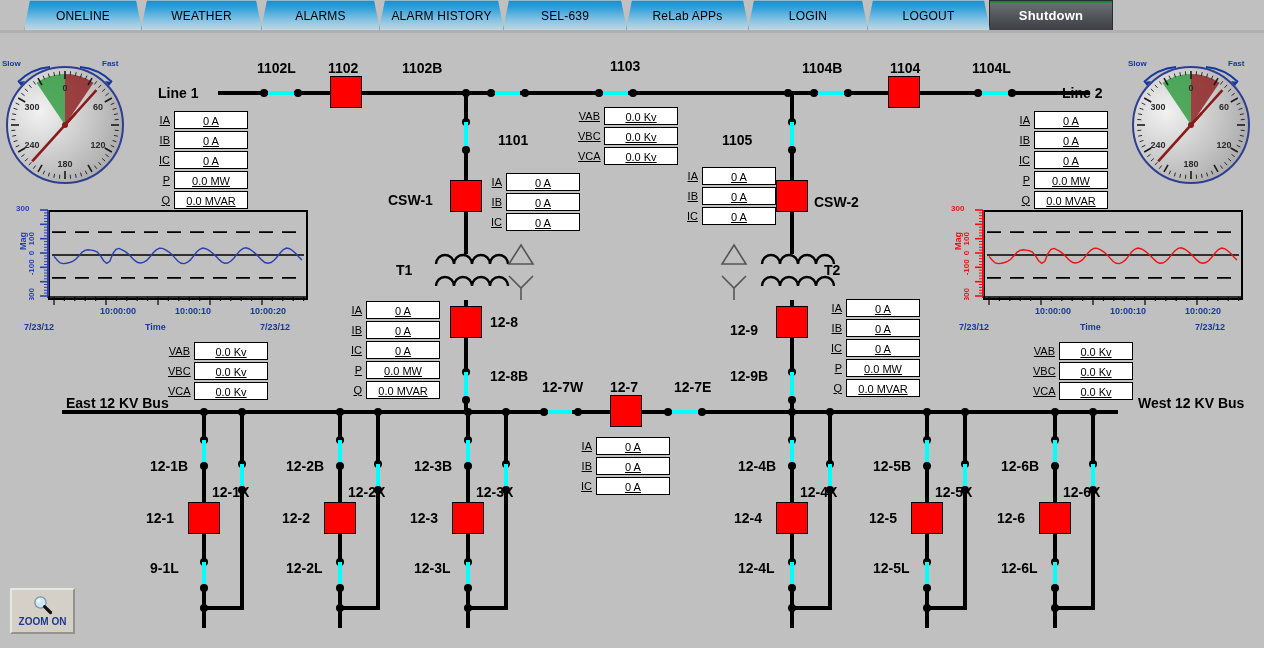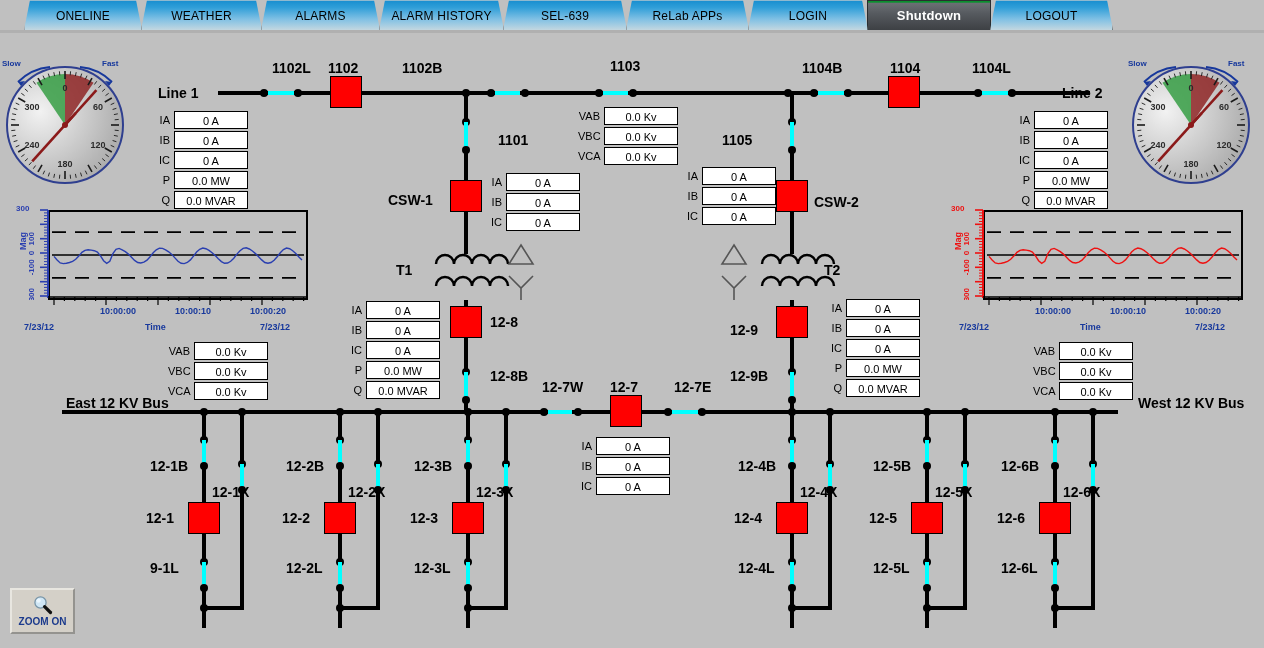--- a/index.html
+++ b/index.html
@@ -52,21 +52,21 @@
   .wire{position:absolute;background:#000;}
   .wh{height:4px;}
   .wv{width:4px;}
   .cyan{position:absolute;background:#00ffff;}
   .node{position:absolute;width:8px;height:8px;border-radius:50%;background:#000;}
   .brk{position:absolute;background:#ff0000;border:1px solid #000;box-sizing:border-box;}
   .lbl{position:absolute;font-size:11px;font-weight:bold;color:#000;white-space:nowrap;}
   .lbl.big{font-size:14px;}
   .lbl.bus{font-size:14px;}
   
-  .meas{position:absolute;}
+  .meas{position:absolute;text-decoration:underline;}
   .mrow{display:flex;align-items:center;height:19px;margin-bottom:1px;}
   .mkey{width:22px;text-align:right;padding-right:4px;font-size:11px;color:#000;}
   .mval{
     width:74px;height:18px;line-height:18px;background:#fff;border:1px solid #000;
     text-align:center;font-size:11px;color:#000;box-sizing:border-box;
   }
   
   #zoombtn{
     position:absolute;left:10px;top:588px;width:65px;height:46px;
     background:#d4d0c8;border:2px outset #e8e6e0;box-sizing:border-box;
@@ -93,25 +93,25 @@
       </div>
       <div class="tab" style="width:124px;">
         <span>SEL-639</span>
       </div>
       <div class="tab" style="width:123px;">
         <span>ReLab APPs</span>
       </div>
       <div class="tab" style="width:120px;">
         <span>LOGIN</span>
       </div>
+      <div class="tab" style="width:123px;">
+        <span>LOGOUT</span>
+      </div>
       <div class="tab shutdown" style="width:124px;height:31px;">
         <span>Shutdown</span>
-      </div>
-      <div class="tab" style="width:123px;">
-        <span>LOGOUT</span>
       </div>
     </div>
   <div class="underline"></div>
 </div>
 
 <div class="gauge" id="gauge-left" style="left:6px;top:66px;">
   <div class="face"></div>
   <svg width="118" height="118" viewBox="0 0 118 118">
       <path d="M59,59 L30.5,16.7 A51,51 0 0 1 59.0,8.0 Z" fill="#2f9b3e" opacity=".82"></path>
       <path d="M59,59 L59.0,8.0 A51,51 0 0 1 87.5,16.7 Z" fill="#8b1a1a" opacity=".80"></path>
@@ -465,21 +465,21 @@
     <div class="cyan" style="left:818px;top:91px;width:26px;height:4px;"></div>
     <div class="node" style="left:810px;top:89px;"></div>
     <div class="node" style="left:844px;top:89px;"></div>
     <div class="brk" style="left:888px;top:76px;width:32px;height:32px;"></div>
     <div class="wire wh" style="left:920px;top:91px;width:170px;"></div>
     <div class="cyan" style="left:982px;top:91px;width:26px;height:4px;"></div>
     <div class="node" style="left:974px;top:89px;"></div>
     <div class="node" style="left:1008px;top:89px;"></div>
     <div class="wire wh" style="left:1008px;top:91px;width:42px;"></div>
     <div class="node" style="left:462px;top:89px;"></div>
-    <div class="lbl big" style="left:272px;top:60px;">1102L</div>
+    <div class="lbl big" style="left:257px;top:60px;">1102L</div>
     <div class="lbl big" style="left:328px;top:60px;">1102</div>
     <div class="lbl big" style="left:402px;top:60px;">1102B</div>
     <div class="lbl big" style="left:610px;top:58px;">1103</div>
     <div class="lbl big" style="left:802px;top:60px;">1104B</div>
     <div class="lbl big" style="left:890px;top:60px;">1104</div>
     <div class="lbl big" style="left:972px;top:60px;">1104L</div>
     <div class="lbl big" style="left:158px;top:85px;">Line 1</div>
     <div class="lbl big" style="left:1062px;top:85px;">Line 2</div>
     <div class="wire wv" style="left:464px;top:93px;height:30px;"></div>
     <div class="node" style="left:462px;top:118px;"></div>

